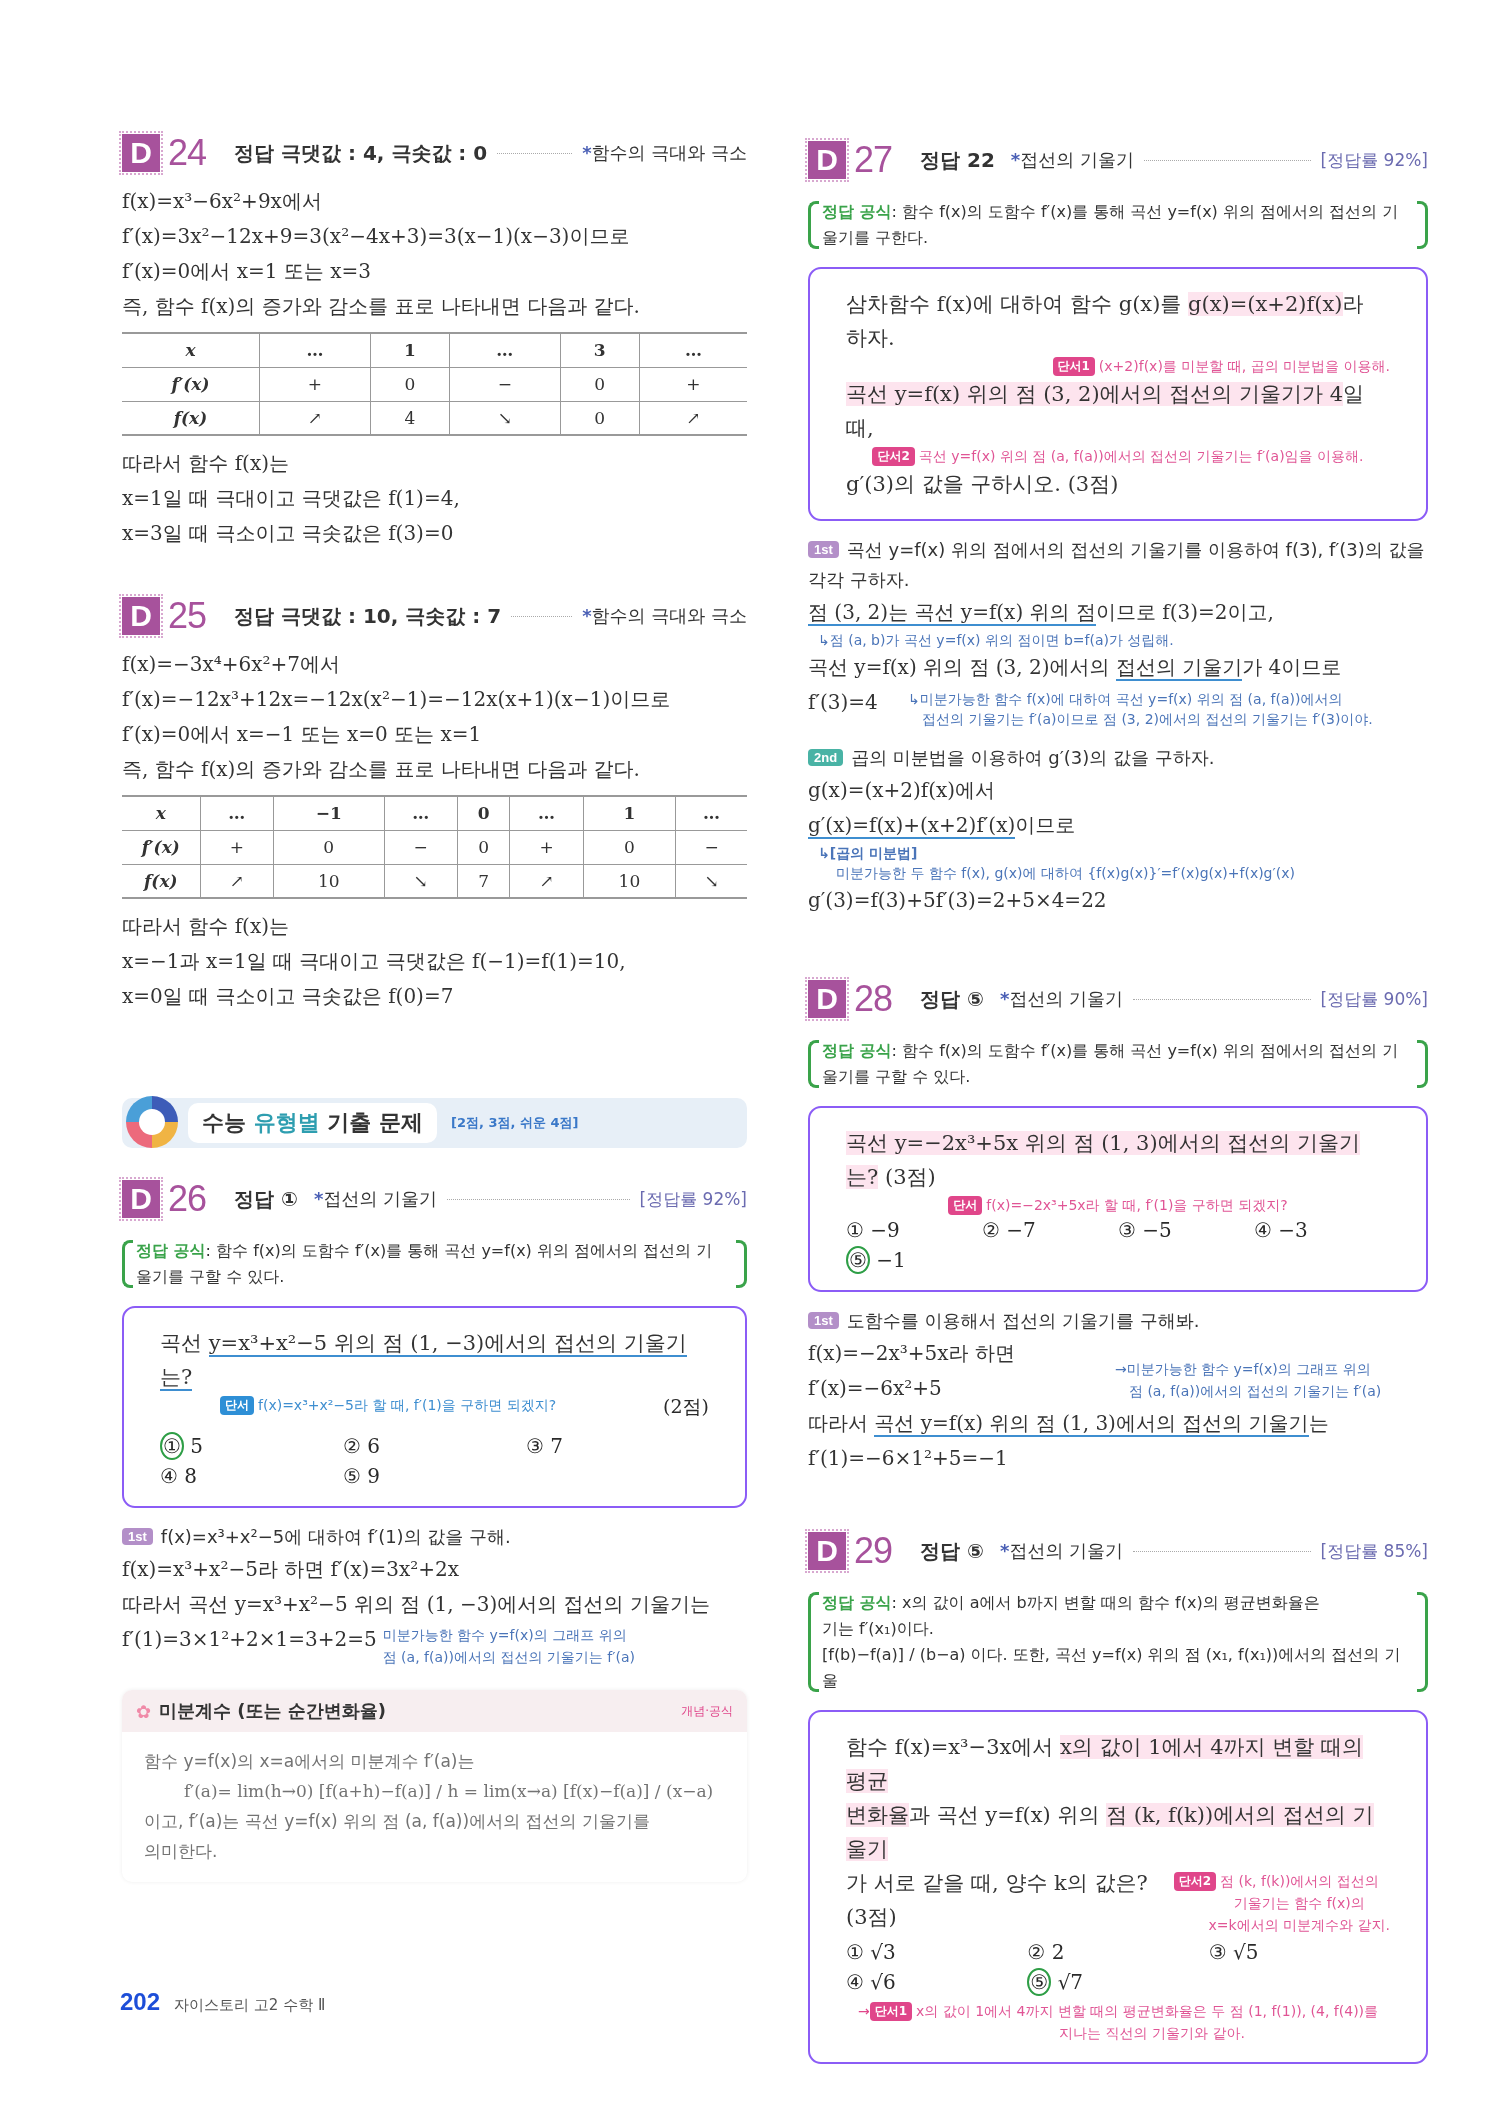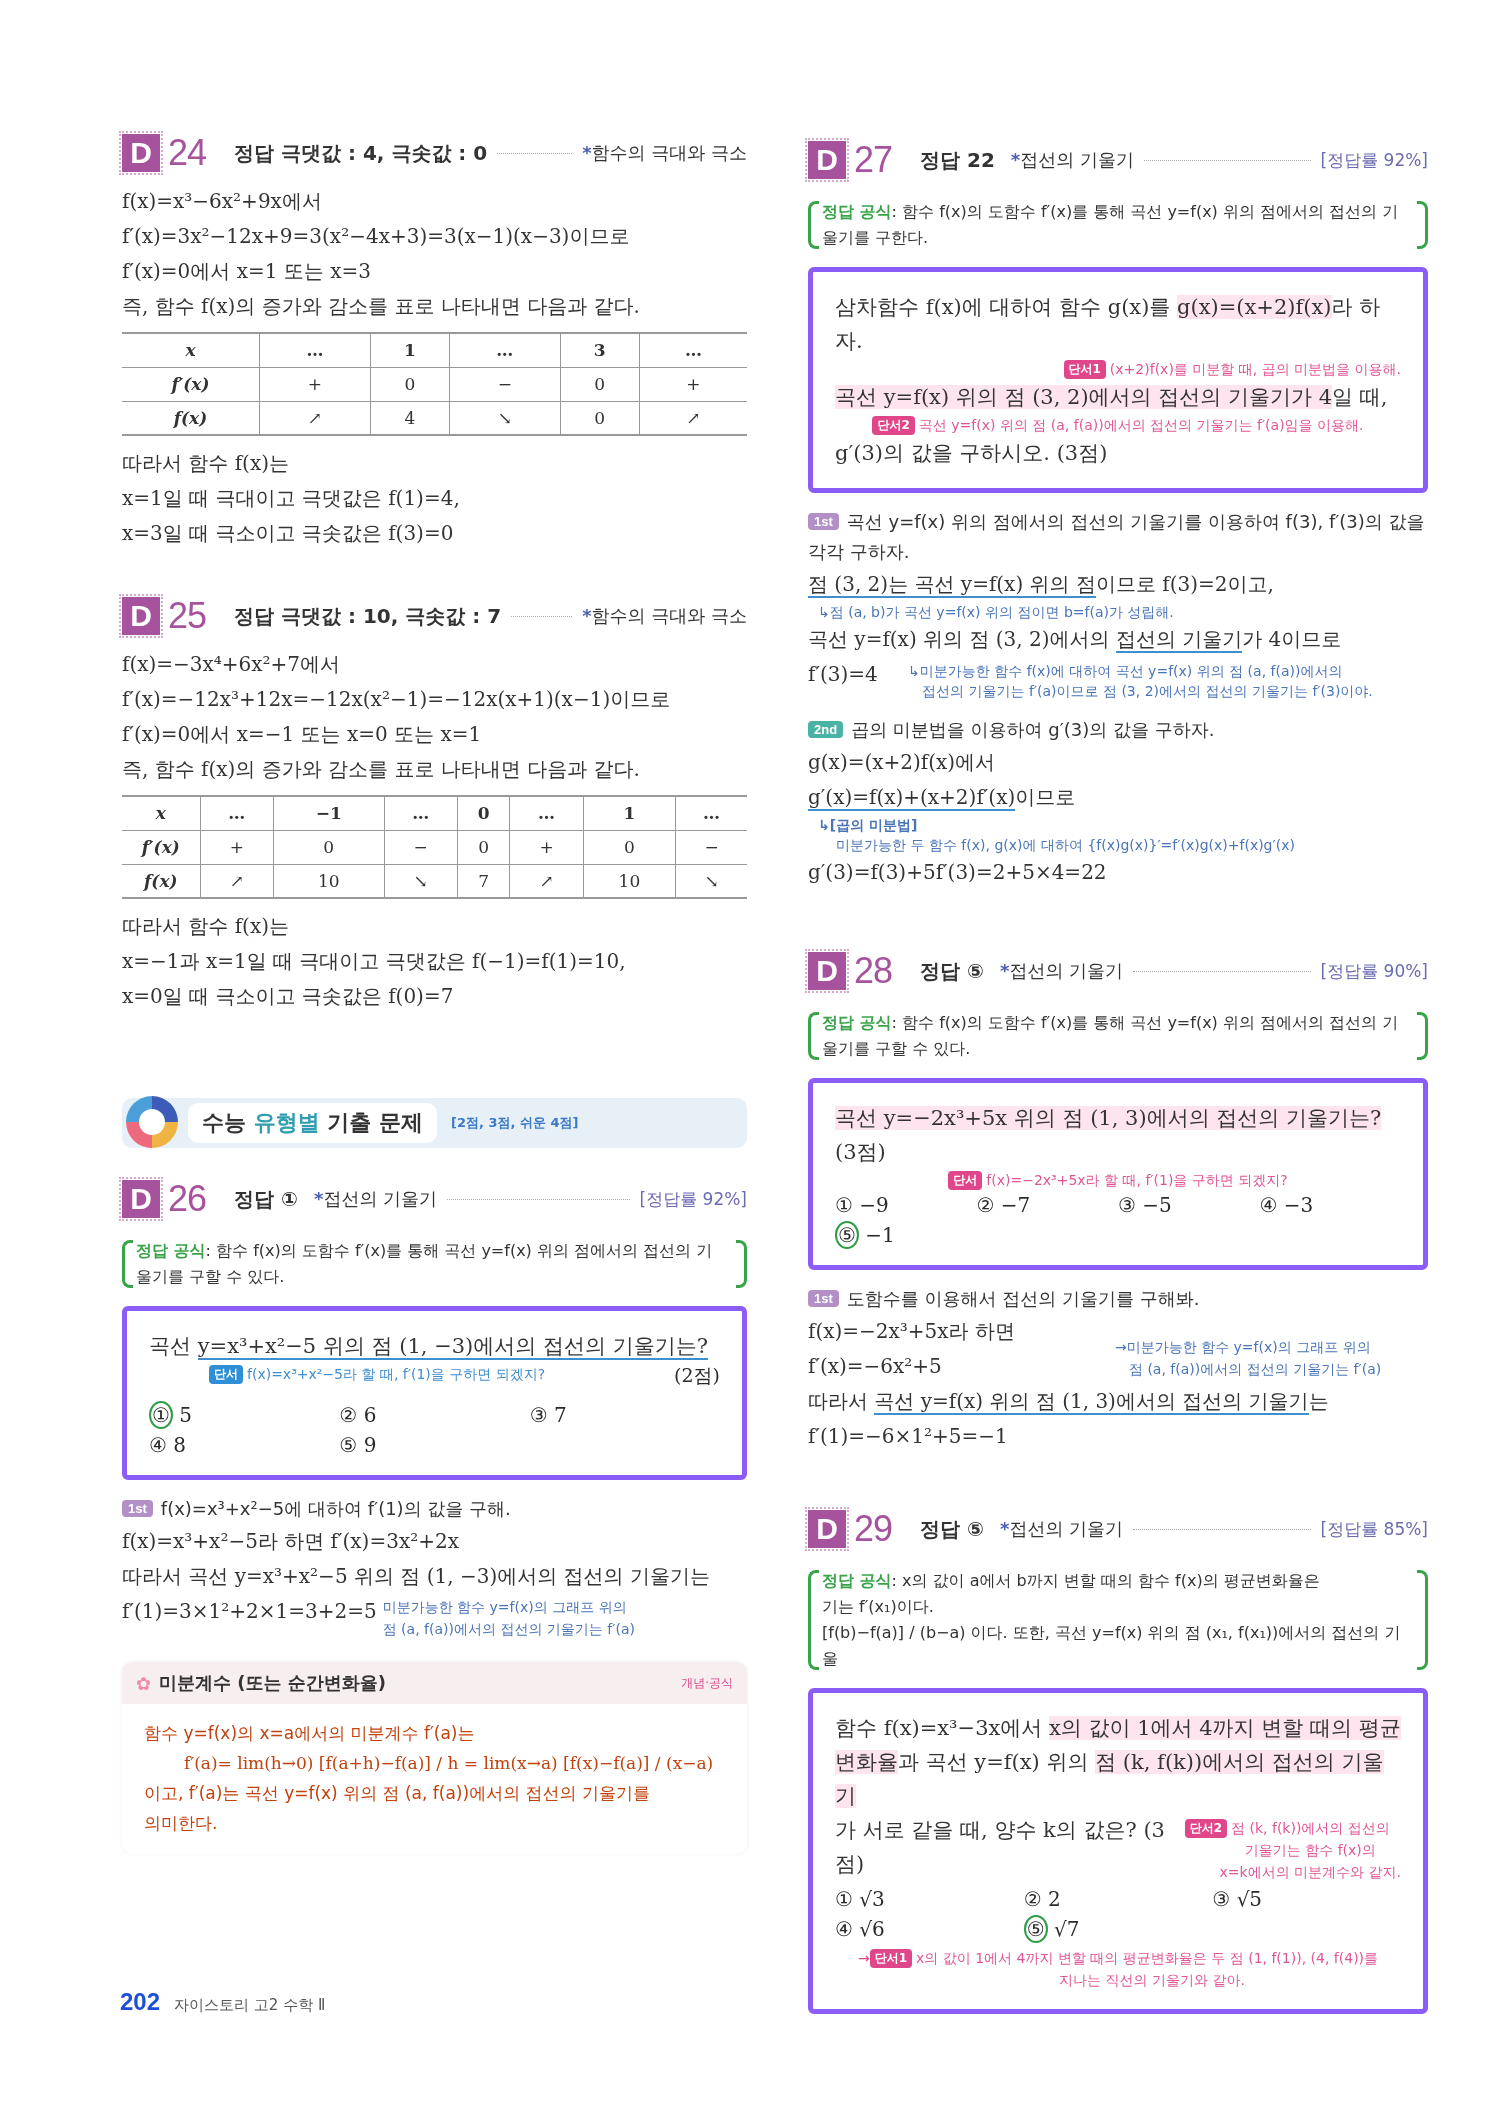--- a/index.html
+++ b/index.html
@@ -42,21 +42,21 @@
   .banner .sub { margin-left: 14px; font: bold 13px "DejaVu Sans", sans-serif; color: #3a78c8; }
 
   
   .formula { position: relative; margin-top: 14px; padding: 0 22px 0 14px; font-size: 16px; line-height: 26px; color: #333; }
   .formula::before, .formula::after { content: ""; position: absolute; top: 2px; bottom: 2px; width: 8px; border: 3px solid #3aa34a; }
   .formula::before { left: 0; border-right: none; border-radius: 8px 0 0 8px; }
   .formula::after { right: 0; border-left: none; border-radius: 0 8px 8px 0; }
   .formula .ft { color: #3aa34a; font-weight: bold; }
 
   
-  .qbox { border: 5px solid #8b5cf6; border-radius: 6px; padding: 18px 22px; margin-top: 16px; background: #fff; }
+  .qbox { border: 2px solid #8b5cf6; border-radius: 13px; padding: 18px 36px; margin-top: 16px; background: #fff; }
   .qbox .qtext { font-family: "DejaVu Serif", serif; font-size: 21px; line-height: 34px; color: #333; }
   .hint { font-size: 14px; line-height: 22px; white-space: nowrap; }
   .hint.blue { color: #3e8ed0; }
   .hint.pink { color: #e05595; text-align: center; }
   .tag { display: inline-block; color: #fff; font: bold 12px "DejaVu Sans", sans-serif; border-radius: 4px; padding: 1px 5px; margin-right: 4px; vertical-align: 1px; }
   .tag.blue { background: #2e8fd6; }
   .tag.pink { background: #e0468a; }
   .hl-pink { background: #fde4ee; }
   .uline { border-bottom: 2px solid #3e8ed0; }
   .choices { display: grid; grid-template-columns: repeat(3, 1fr); row-gap: 6px; margin-top: 14px; font-family: "DejaVu Serif", serif; font-size: 20px; }
@@ -70,21 +70,21 @@
   .step.s2 { background: #49b3a5; }
   .steptitle { font-size: 18px; line-height: 30px; color: #333; margin-top: 14px; }
   .note { font-size: 14px; line-height: 20px; color: #4a74b8; padding-left: 28px; white-space: nowrap; }
 
   
   .concept { margin-top: 22px; border-radius: 10px; background: #fff; box-shadow: 0 0 4px #eee; overflow: hidden; }
   .concept .chead { background: #f7eef0; height: 42px; display: flex; align-items: center; padding: 0 14px; }
   .concept .chead .flower { color: #f08aa8; font-size: 18px; margin-right: 8px; }
   .concept .chead .ctitle { font: bold 18px "DejaVu Sans", sans-serif; color: #333; flex: 1; }
   .concept .chead .ctag { font-size: 12px; color: #e0468a; }
-  .concept .cbody { padding: 14px 22px 16px; font-size: 17px; line-height: 30px; color: #c2410c; }
+  .concept .cbody { padding: 14px 22px 16px; font-size: 17px; line-height: 30px; color: #737373; }
 
   .footer { position: absolute; left: 120px; top: 1988px; display: flex; align-items: baseline; }
   .footer .pg { font: bold 24px "Liberation Sans", sans-serif; color: #1d4ed8; }
   .footer .book { font-size: 15px; color: #555; margin-left: 14px; }
 </style>
 </head>
 <body>
 
 <div class="col col-left">
 

